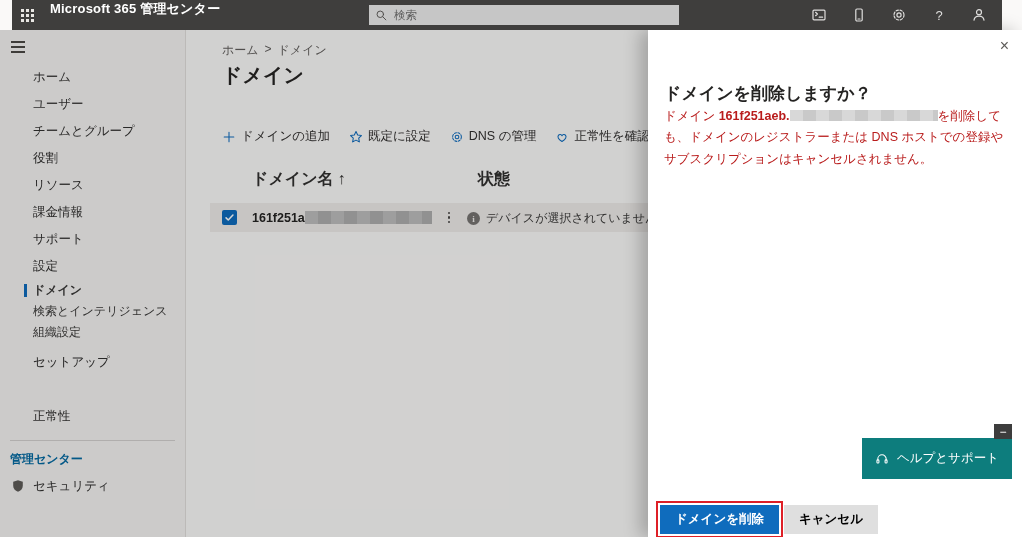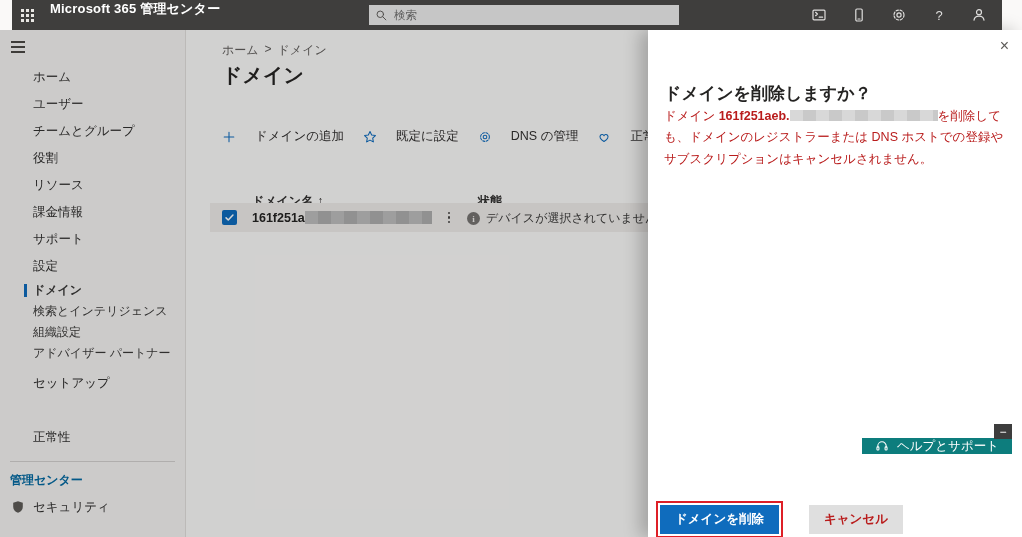--- a/index.html
+++ b/index.html
@@ -43,24 +43,24 @@
   .nav-admin { height:24px; display:flex; align-items:center; padding:0 10px; cursor:pointer; color:#323130; }
   .nav-admin .nicon { width:16px; height:16px; margin-right:7px; color:#5d5b58; display:flex; align-items:center; }
   .nav-admin .nlabel { font-size:12.5px; white-space:nowrap; }
 
   
   .main { position:absolute; left:186px; top:30px; width:462px; height:507px; background:#faf9f8; z-index:5; }
   .breadcrumb { position:absolute; left:36px; top:12px; font-size:12px; color:#605e5c; display:flex; gap:6px; }
   .breadcrumb .bc-link { cursor:pointer; }
   .page-title { position:absolute; left:36px; top:32px; font-size:20px; font-weight:bold; color:#252423; }
   .toolbar { position:absolute; left:36px; top:98px; display:flex; gap:19px; align-items:center; white-space:nowrap; }
-  .tool-btn { display:flex; align-items:center; gap:19px; font-size:12.5px; color:#323130; cursor:pointer; }
+  .tool-btn { display:flex; align-items:center; gap:5px; font-size:12.5px; color:#323130; cursor:pointer; }
   .tool-btn .ticon { color:#0f6cbd; display:flex; align-items:center; font-size:14px; }
   .tool-btn .ticon svg { stroke:#0f6cbd; }
-  .thead { position:absolute; left:24px; top:159px; width:438px; height:26px; font-size:12px; font-weight:bold; color:#323130; }
+  .thead { position:absolute; left:24px; top:135px; width:438px; height:26px; font-size:16px; font-weight:bold; color:#323130; }
   .thead .col-name { position:absolute; left:42px; top:4px; cursor:pointer; }
   .thead .col-state { position:absolute; left:268px; top:4px; cursor:pointer; }
   .sort-arrow { font-weight:normal; margin-left:4px; color:#323130; }
   .trow { position:absolute; left:24px; top:173px; width:438px; height:29px; background:#edebe9; cursor:pointer; }
   .checkbox { position:absolute; left:12px; top:7px; width:15px; height:15px; background:#0f6cbd;
     border-radius:2px; display:flex; align-items:center; justify-content:center; cursor:pointer; }
   .trow .dname { position:absolute; left:42px; top:8px; font-size:12.5px; font-weight:bold; color:#252423; }
   .redact-row { position:absolute; left:95px; top:8px; width:127px; height:13px;
     background:repeating-linear-gradient(90deg,#bdbdbd 0 13px,#adadad 13px 26px); }
   .kebab { position:absolute; left:231px; top:6px; width:16px; height:17px; display:flex;
@@ -78,29 +78,29 @@
   
   .panel { position:absolute; left:648px; top:30px; width:374px; height:507px; background:#ffffff;
     box-shadow:-8px 0 16px rgba(0,0,0,0.22); z-index:60; }
   .panel-close { position:absolute; right:13px; top:8px; font-size:16px; color:#5d5b58; cursor:pointer; line-height:1; }
   .dialog-title { position:absolute; left:16px; top:52px; font-size:17px; font-weight:bold; color:#252423; }
   .dialog-body { position:absolute; left:16px; top:76px; width:344px; font-size:12.5px; color:#b91c1c; line-height:1.7; }
   .redact-inline { display:inline-block; width:148px; height:11px; vertical-align:-1px;
     background:repeating-linear-gradient(90deg,#d8d8d8 0 13px,#c9c9c9 13px 26px); }
   .help-min { position:absolute; right:10px; top:394px; width:18px; height:15px; background:#3d3d3d;
     color:#ffffff; display:flex; align-items:center; justify-content:center; font-size:12px; cursor:pointer; z-index:2; }
-  .help-btn { position:absolute; right:10px; top:408px; height:16px; padding:0 13px; background:#0d7d7d;
+  .help-btn { position:absolute; right:10px; top:408px; height:41px; padding:0 13px; background:#0d7d7d;
     color:#ffffff; display:flex; align-items:center; gap:8px; font-size:12.5px; cursor:pointer; }
   .help-btn svg { stroke:#ffffff; }
   .panel-footer { position:absolute; left:8px; top:471px; display:flex; align-items:center; }
   .annotation-box { border:2px solid #de1f26; padding:2px; }
   .btn-primary { background:#0f6cbd; color:#ffffff; font-size:12.5px; font-weight:bold;
     padding:6px 15px; border:none; cursor:pointer; font-family:inherit; white-space:nowrap; }
-  .btn-secondary { background:#dfdfdf; color:#b91c1c; font-size:12.5px; font-weight:bold;
-    padding:6px 15px; border:none; cursor:pointer; font-family:inherit; margin-left:26px; white-space:nowrap; }
+  .btn-secondary { background:#dfdfdf; color:#000000; font-size:12.5px; font-weight:bold;
+    padding:6px 15px; border:none; cursor:pointer; font-family:inherit; margin-left:1px; white-space:nowrap; }
 
   svg.ic { fill:none; stroke-width:1.2; stroke-linecap:round; stroke-linejoin:round; display:block; }
   svg.ic.filled { fill:currentColor; stroke:none; }
 </style>
 </head>
 <body>
 
 <div class="topbar">
   <div class="waffle">
     <span class="waffle-grid">
@@ -271,23 +271,20 @@
   </div>
 
   <div class="nav-child selected">
     <span>ドメイン</span>
   </div>
   <div class="nav-child">
     <span>検索とインテリジェンス</span>
   </div>
   <div class="nav-child">
     <span>組織設定</span>
-  </div>
-  <div class="nav-child">
-    <span>アドバイザー パートナー</span>
   </div>
 
   <div class="nav-item" style="margin-top:6px;">
     <span class="nicon">
         <svg class="ic" width="16" height="16" viewBox="0 0 16 16">
           <circle cx="11.3" cy="4.7" r="2.6"></circle>
           <path d="M9.4 6.6 3 13M11.3 4.7l1.5-1.5"></path>
         </svg>
       </span>
     <span class="nlabel">セットアップ</span>

